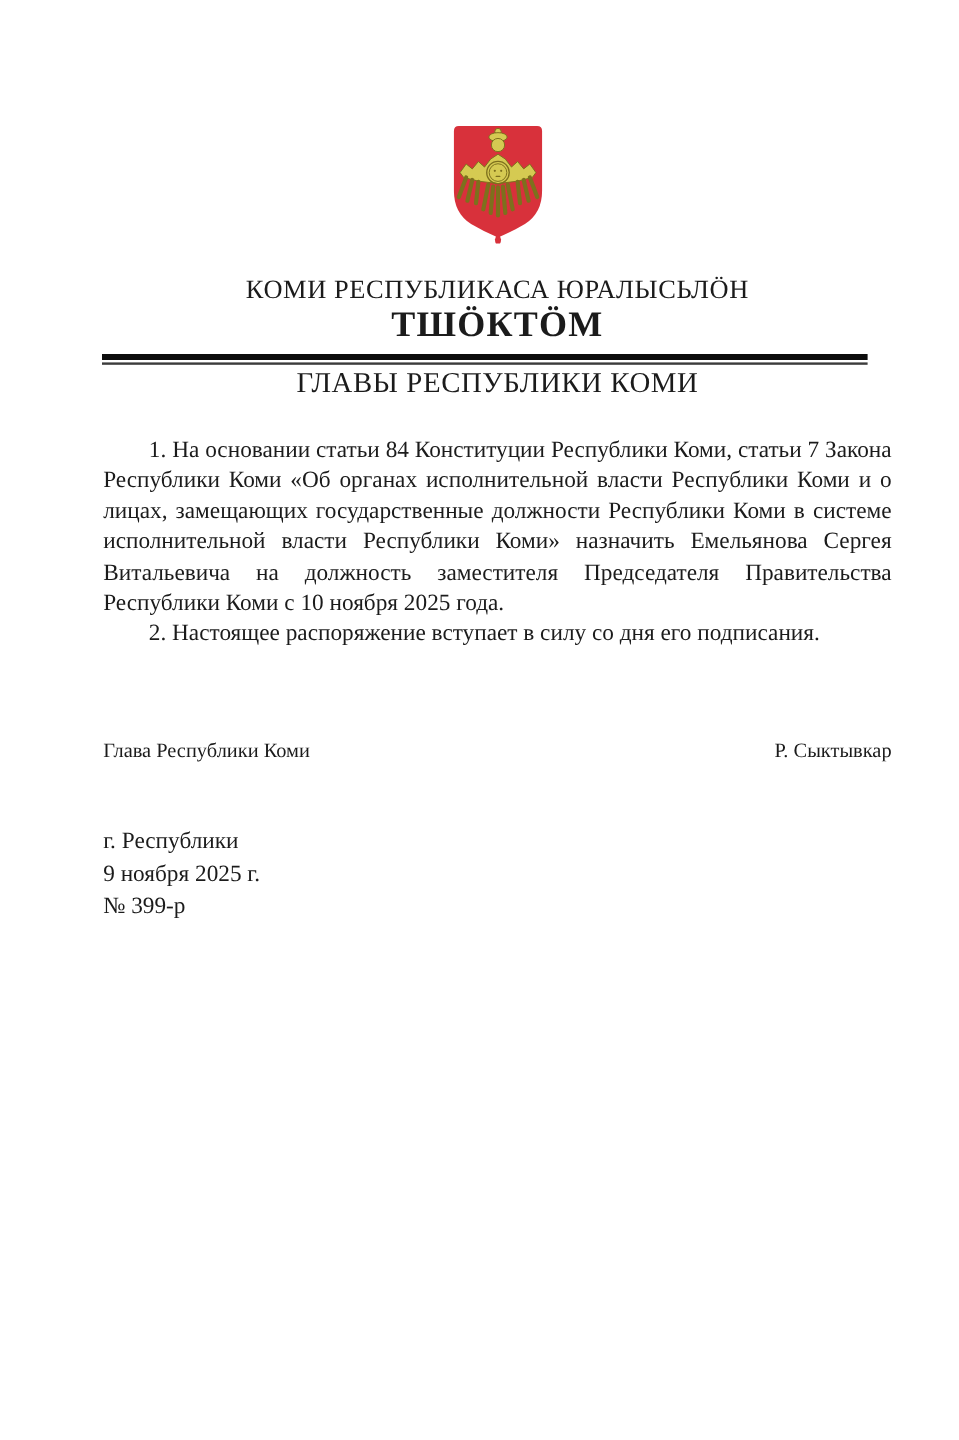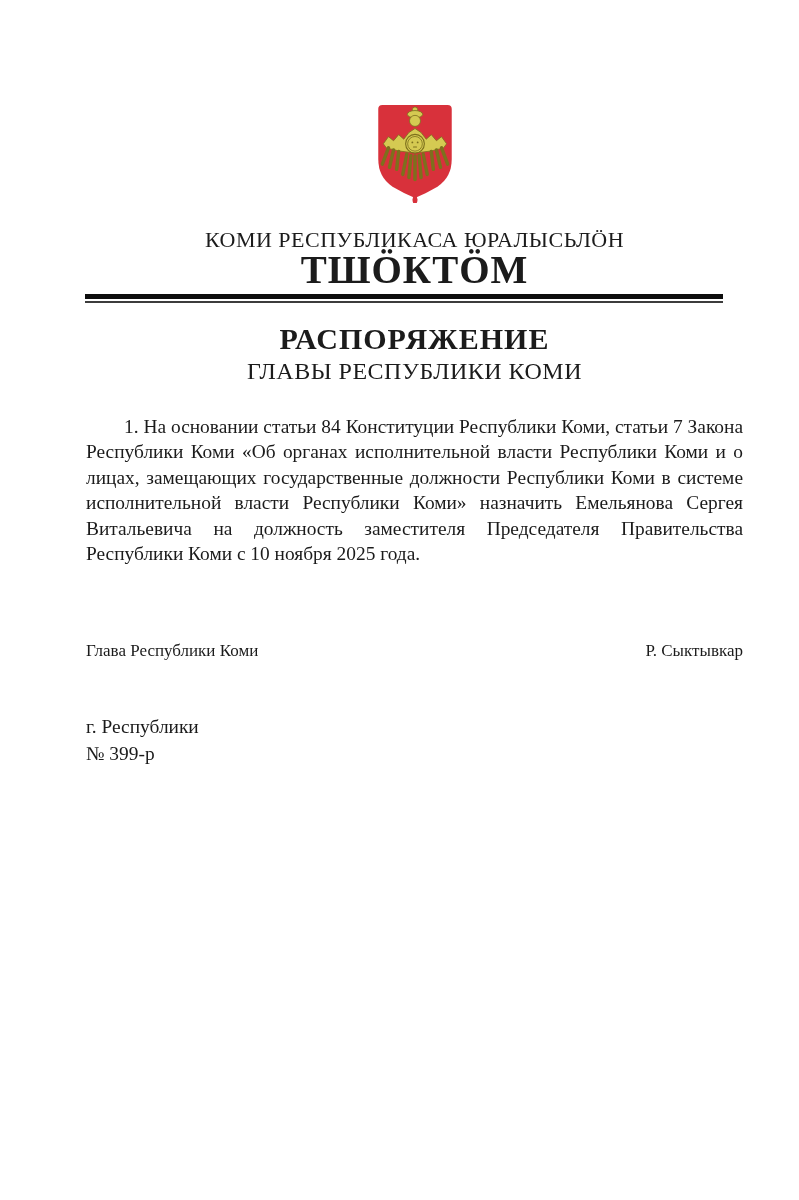--- a/index.html
+++ b/index.html
@@ -31,21 +31,21 @@
     margin-top: 20px;
     text-align: center;
     font-size: 22px;
     line-height: 25px;
     letter-spacing: 0.5px;
     white-space: nowrap;
   }
   .org-type {
     margin-top: 1px;
     text-align: center;
-    font-size: 39px;
+    font-size: 30px;
     line-height: 34px;
     font-weight: bold;
     letter-spacing: 1px;
   }
   .double-rule {
     margin-top: 7px;
     margin-left: -1px;
     width: 638px;
     height: 2px;
     border-top: 5px solid #0d0d0d;
@@ -140,31 +140,32 @@
           <rect x="36" y="42.6" width="4" height="1.1" rx="0.5"></rect>
         </g>
       </svg>
     </div>
 
     <div class="org-line">КОМИ РЕСПУБЛИКАСА ЮРАЛЫСЬЛÖН</div>
     <div class="org-type">ТШÖКТÖМ</div>
 
     <div class="double-rule"></div>
 
-    <div class="doc-title">РАСПОРЯЖЕНИЕ</div>
     <div class="doc-subtitle">ГЛАВЫ РЕСПУБЛИКИ КОМИ</div>
 
     <div class="body-text">
       <p>1. На основании статьи 84 Конституции Республики Коми, статьи 7 Закона Республики Коми «Об органах исполнительной власти Республики Коми и о лицах, замещающих государственные должности Республики Коми в системе исполнительной власти Республики Коми» назначить Емельянова Сергея Витальевича на должность заместителя Председателя Правительства Республики Коми с 10 ноября 2025 года.</p>
+      <p>2. Настоящее распоряжение вступает в силу со дня его подписания.</p>
     </div>
 
     <div class="signature-row">
       <span>Глава Республики Коми</span>
       <span>Р. Сыктывкар</span>
     </div>
 
     <div class="footer-block">
       <div>г. Республики</div>
+      <div>9 ноября 2025 г.</div>
       <div>№ 399-р</div>
     </div>
 
   </div>
 </div>
 
 </body></html>

